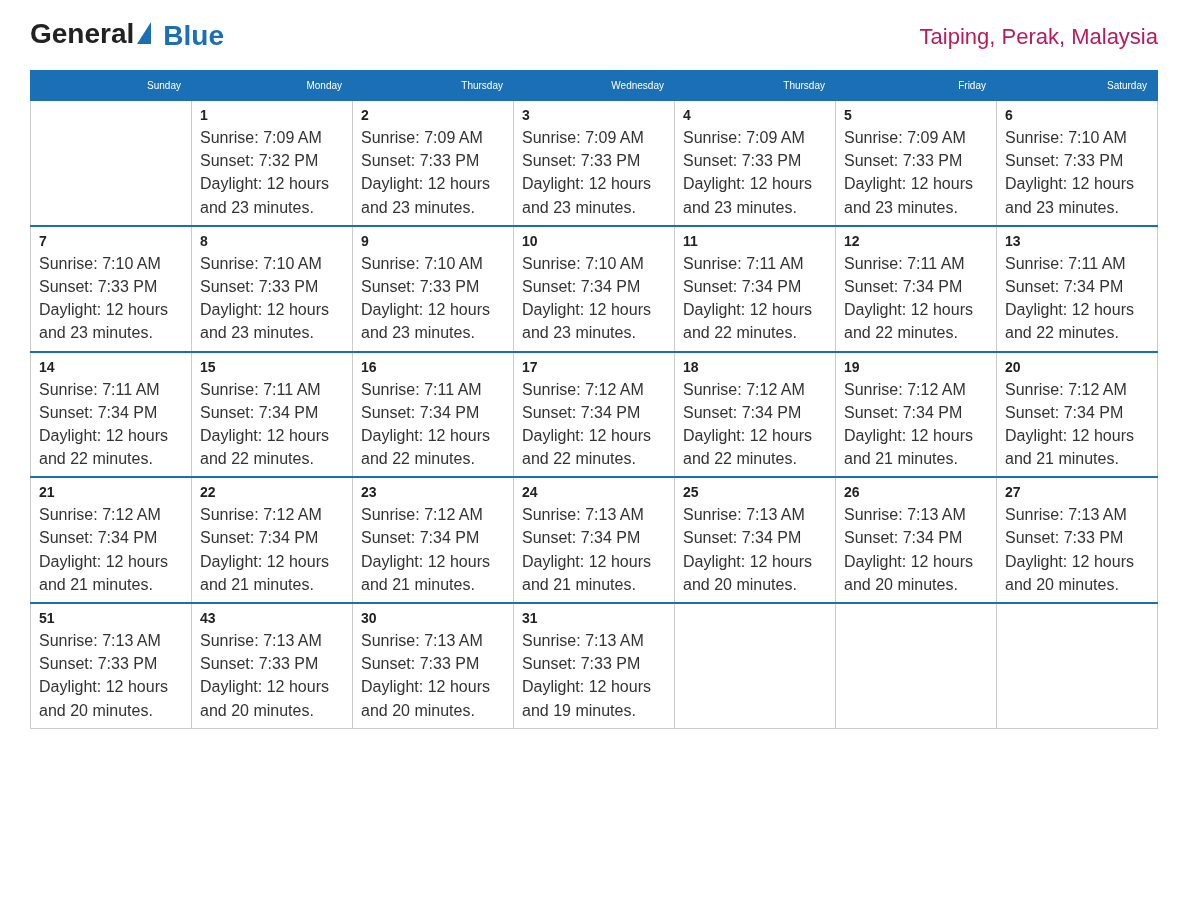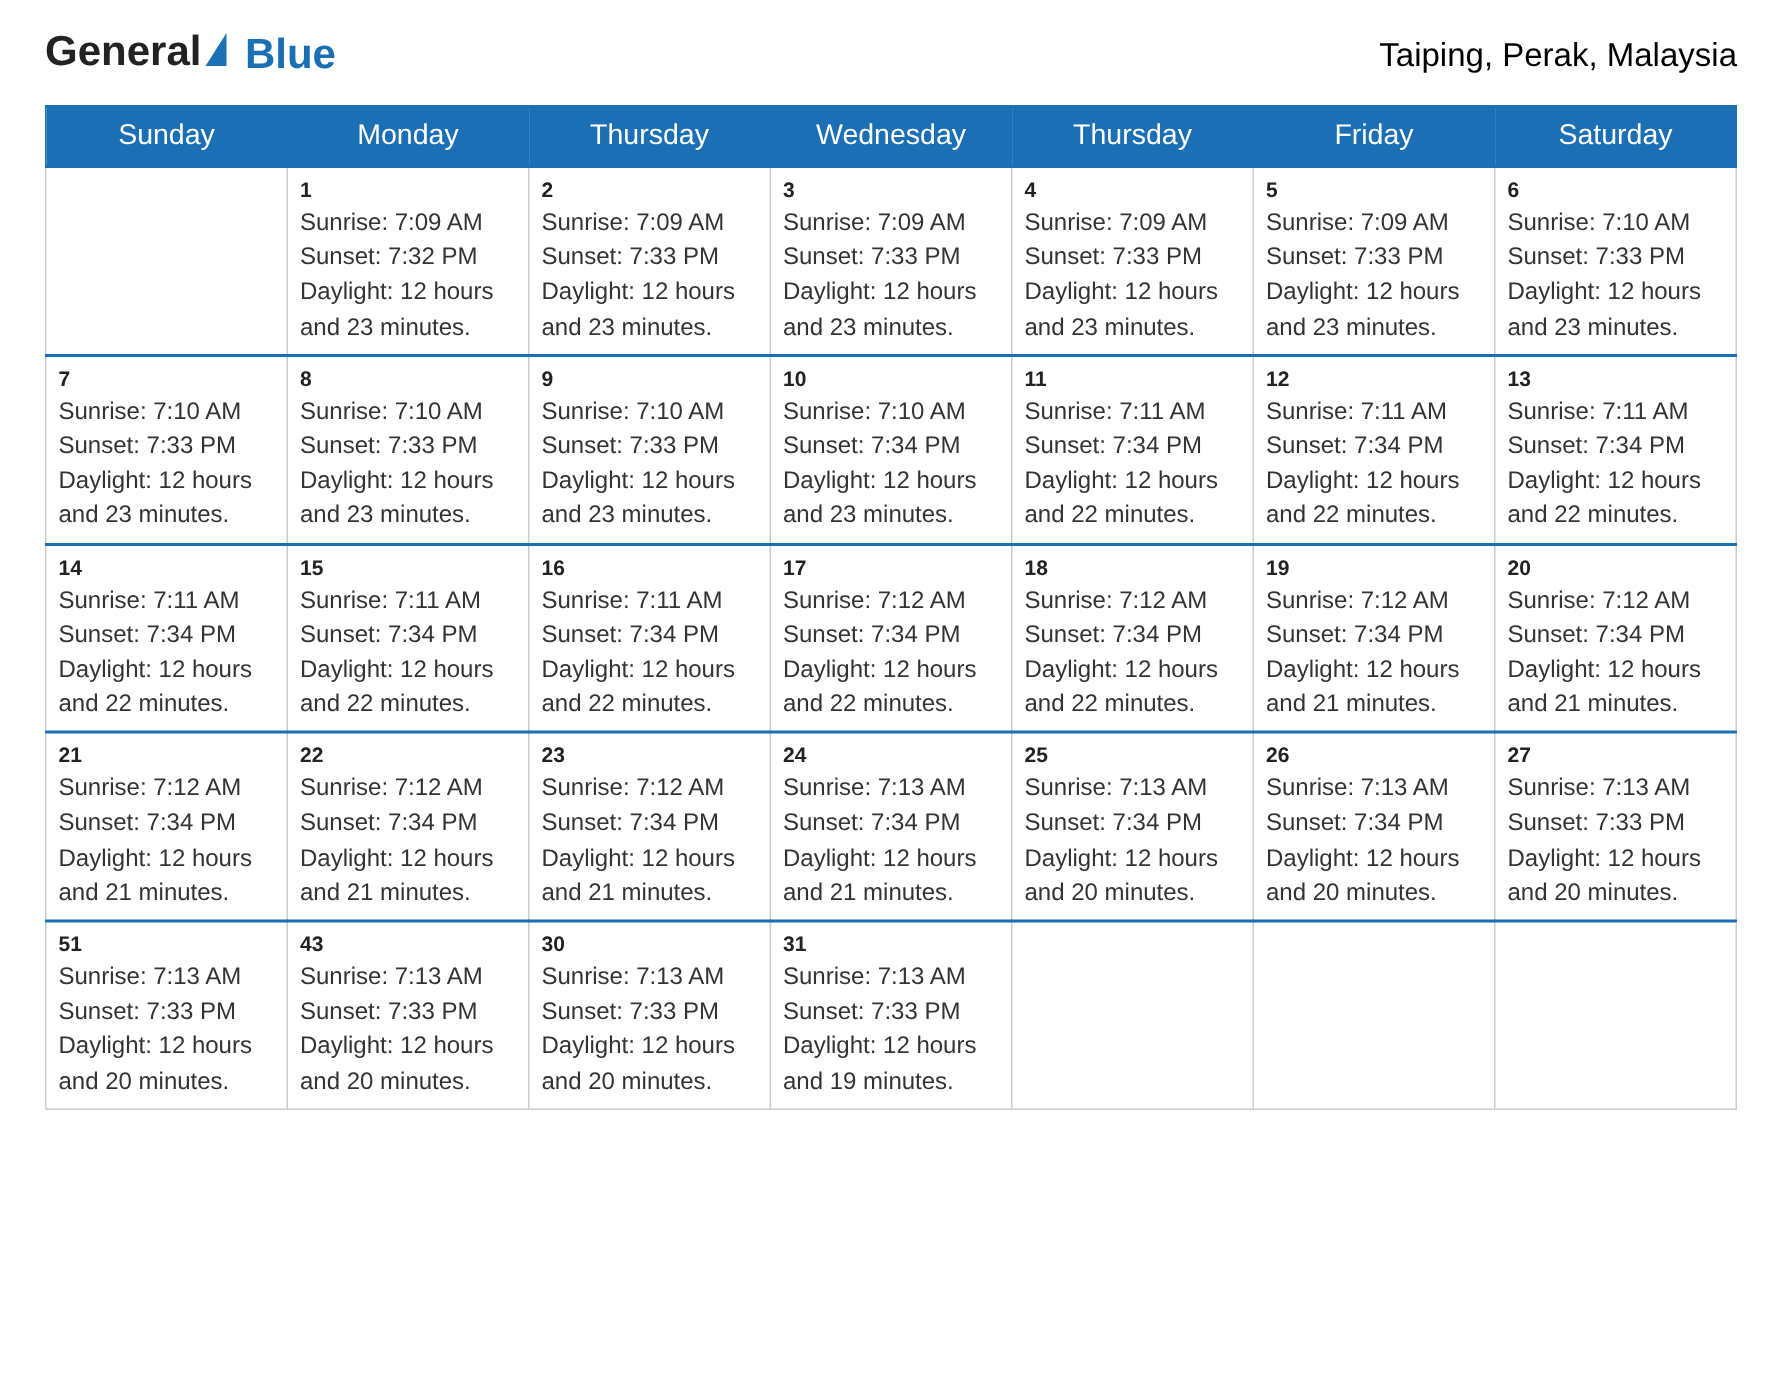--- a/index.html
+++ b/index.html
@@ -48,35 +48,35 @@
       text-align: right;
     }
     .title-block .month-year {
       font-size: 52px;
       font-weight: 300;
       color: #222;
       line-height: 1.1;
     }
     .title-block .location {
       font-size: 22px;
-      color: #000000;
+      color: #be185d;
       margin-top: 4px;
     }
     .calendar {
       width: 100%;
       border-collapse: collapse;
       border: 1px solid #aaa;
     }
     .calendar th {
       background-color: #1a6fb5;
       color: #fff;
-      font-size: 19px;
+      font-size: 10px;
       font-weight: normal;
       padding: 8px 10px;
-      text-align: center;
+      text-align: right;
       border: 1px solid #1a6fb5;
     }
     .calendar td {
       vertical-align: top;
       padding: 6px 8px;
       border: 1px solid #ccc;
       width: 14.28%;
       min-height: 100px;
       font-size: 12.5px;
       color: #222;

